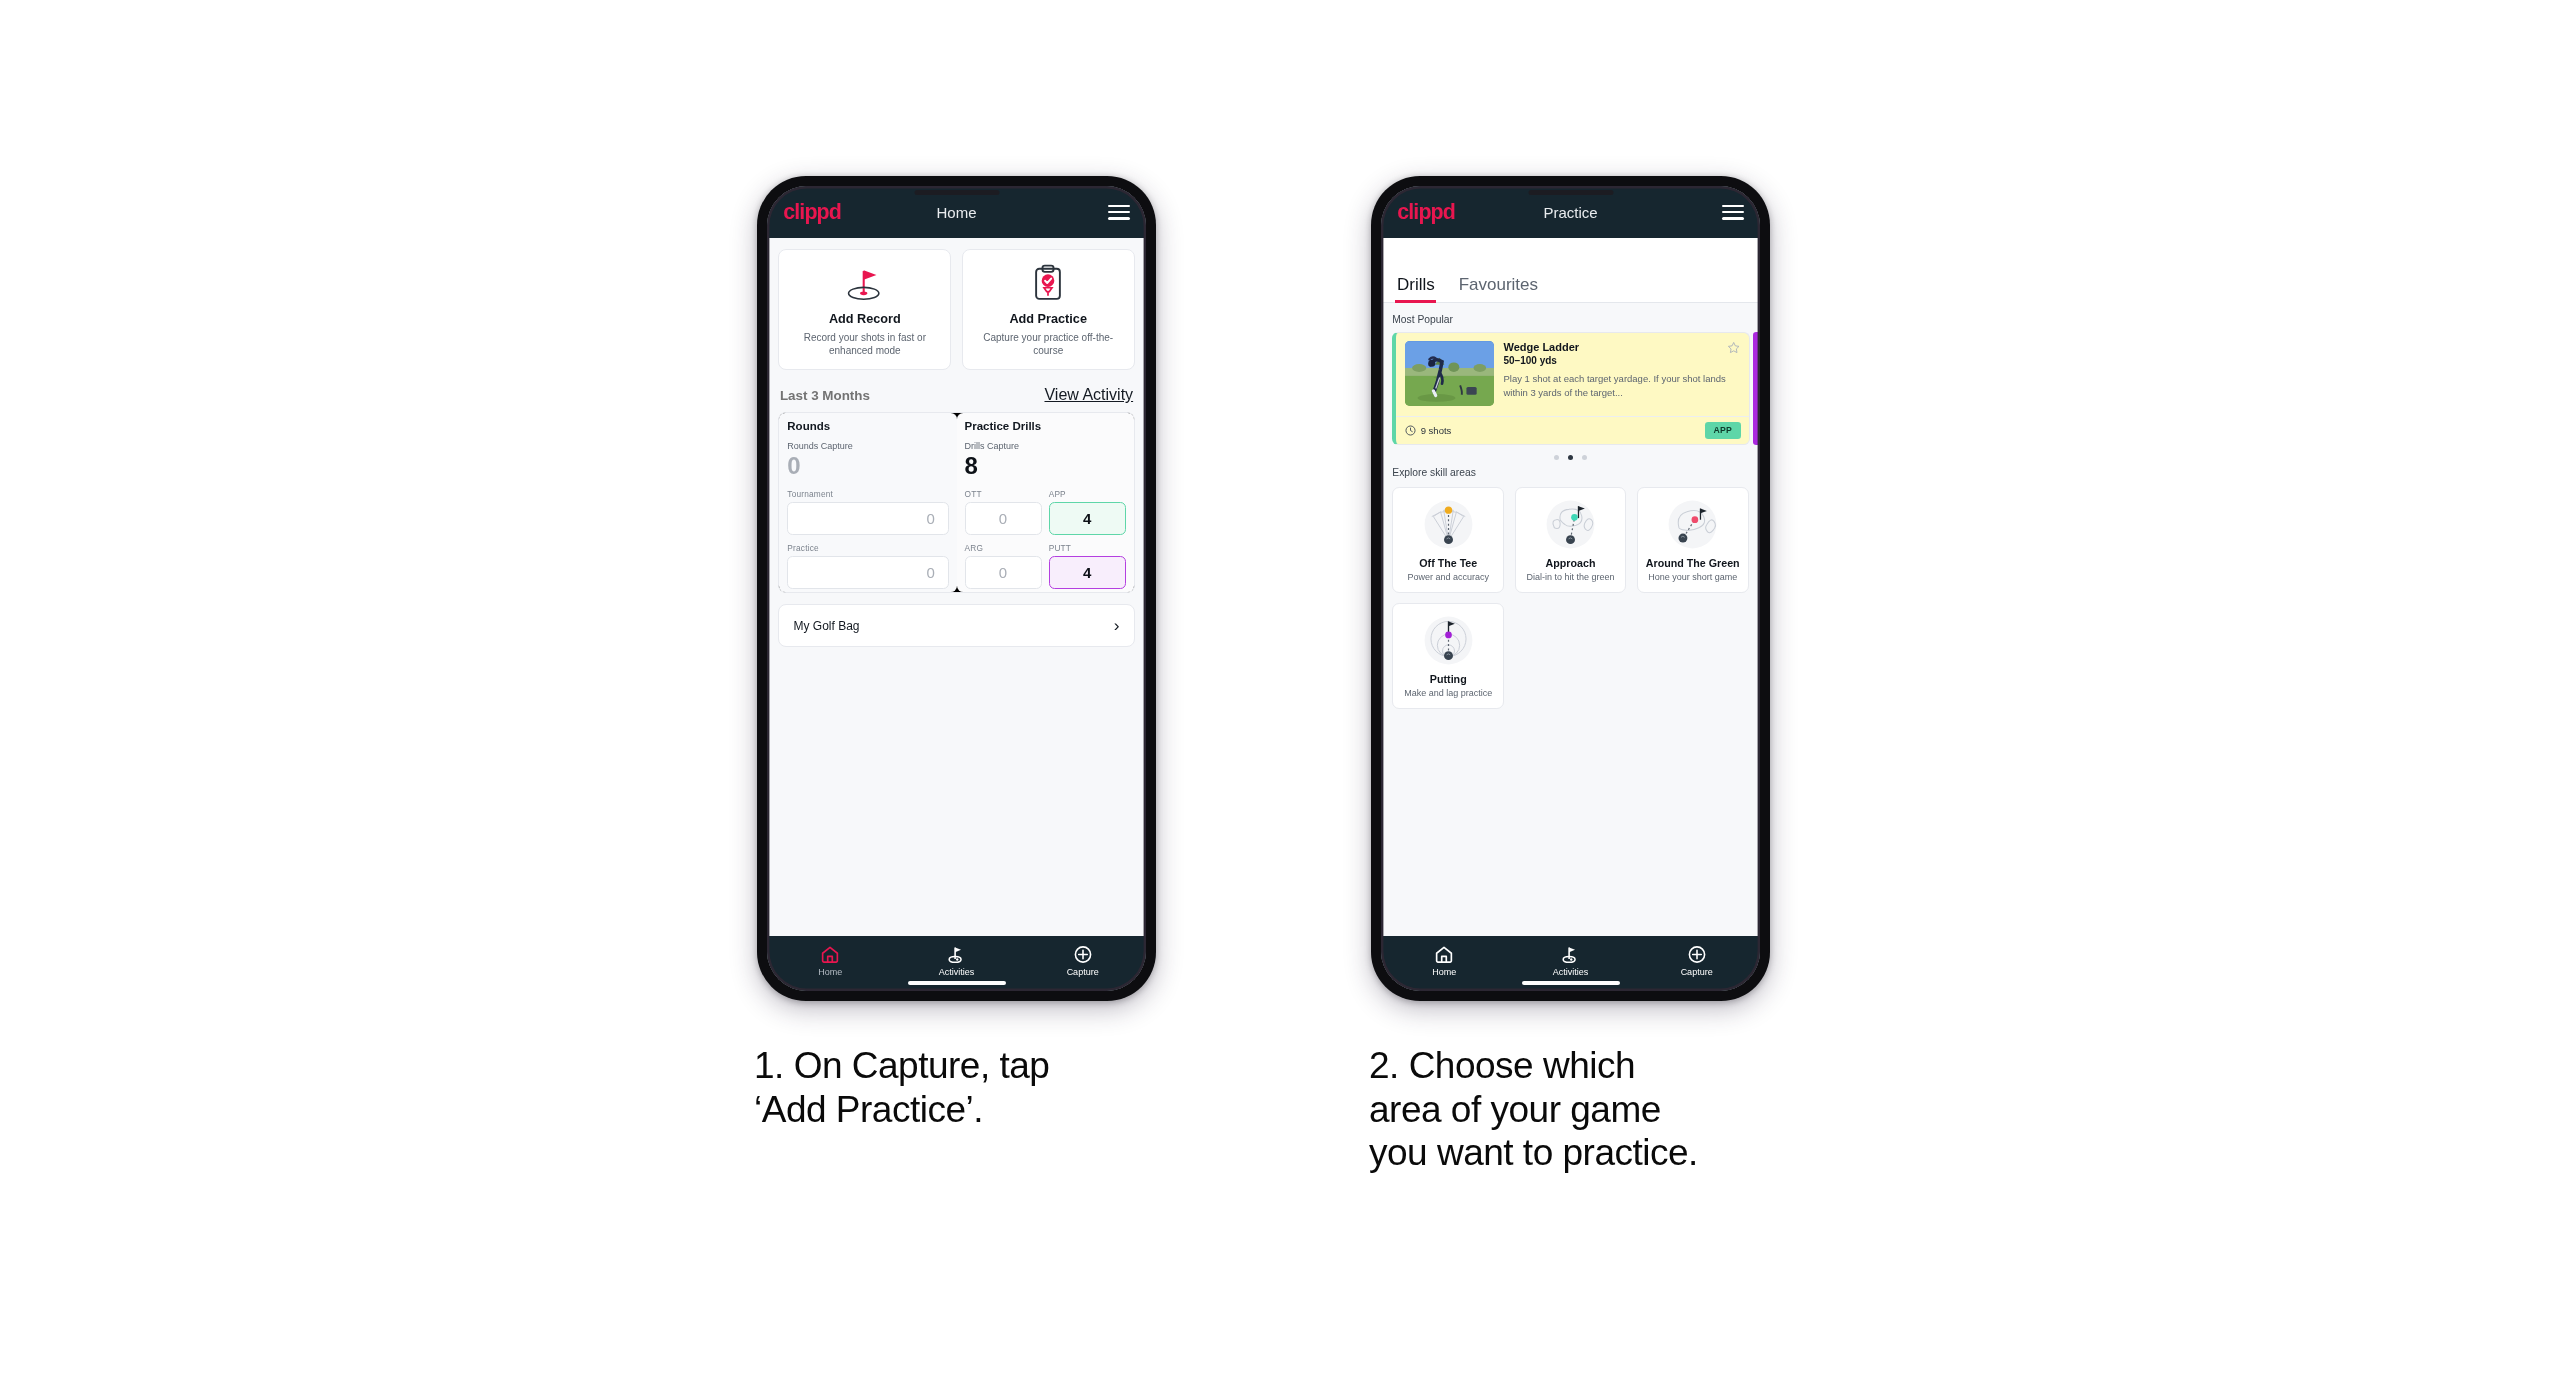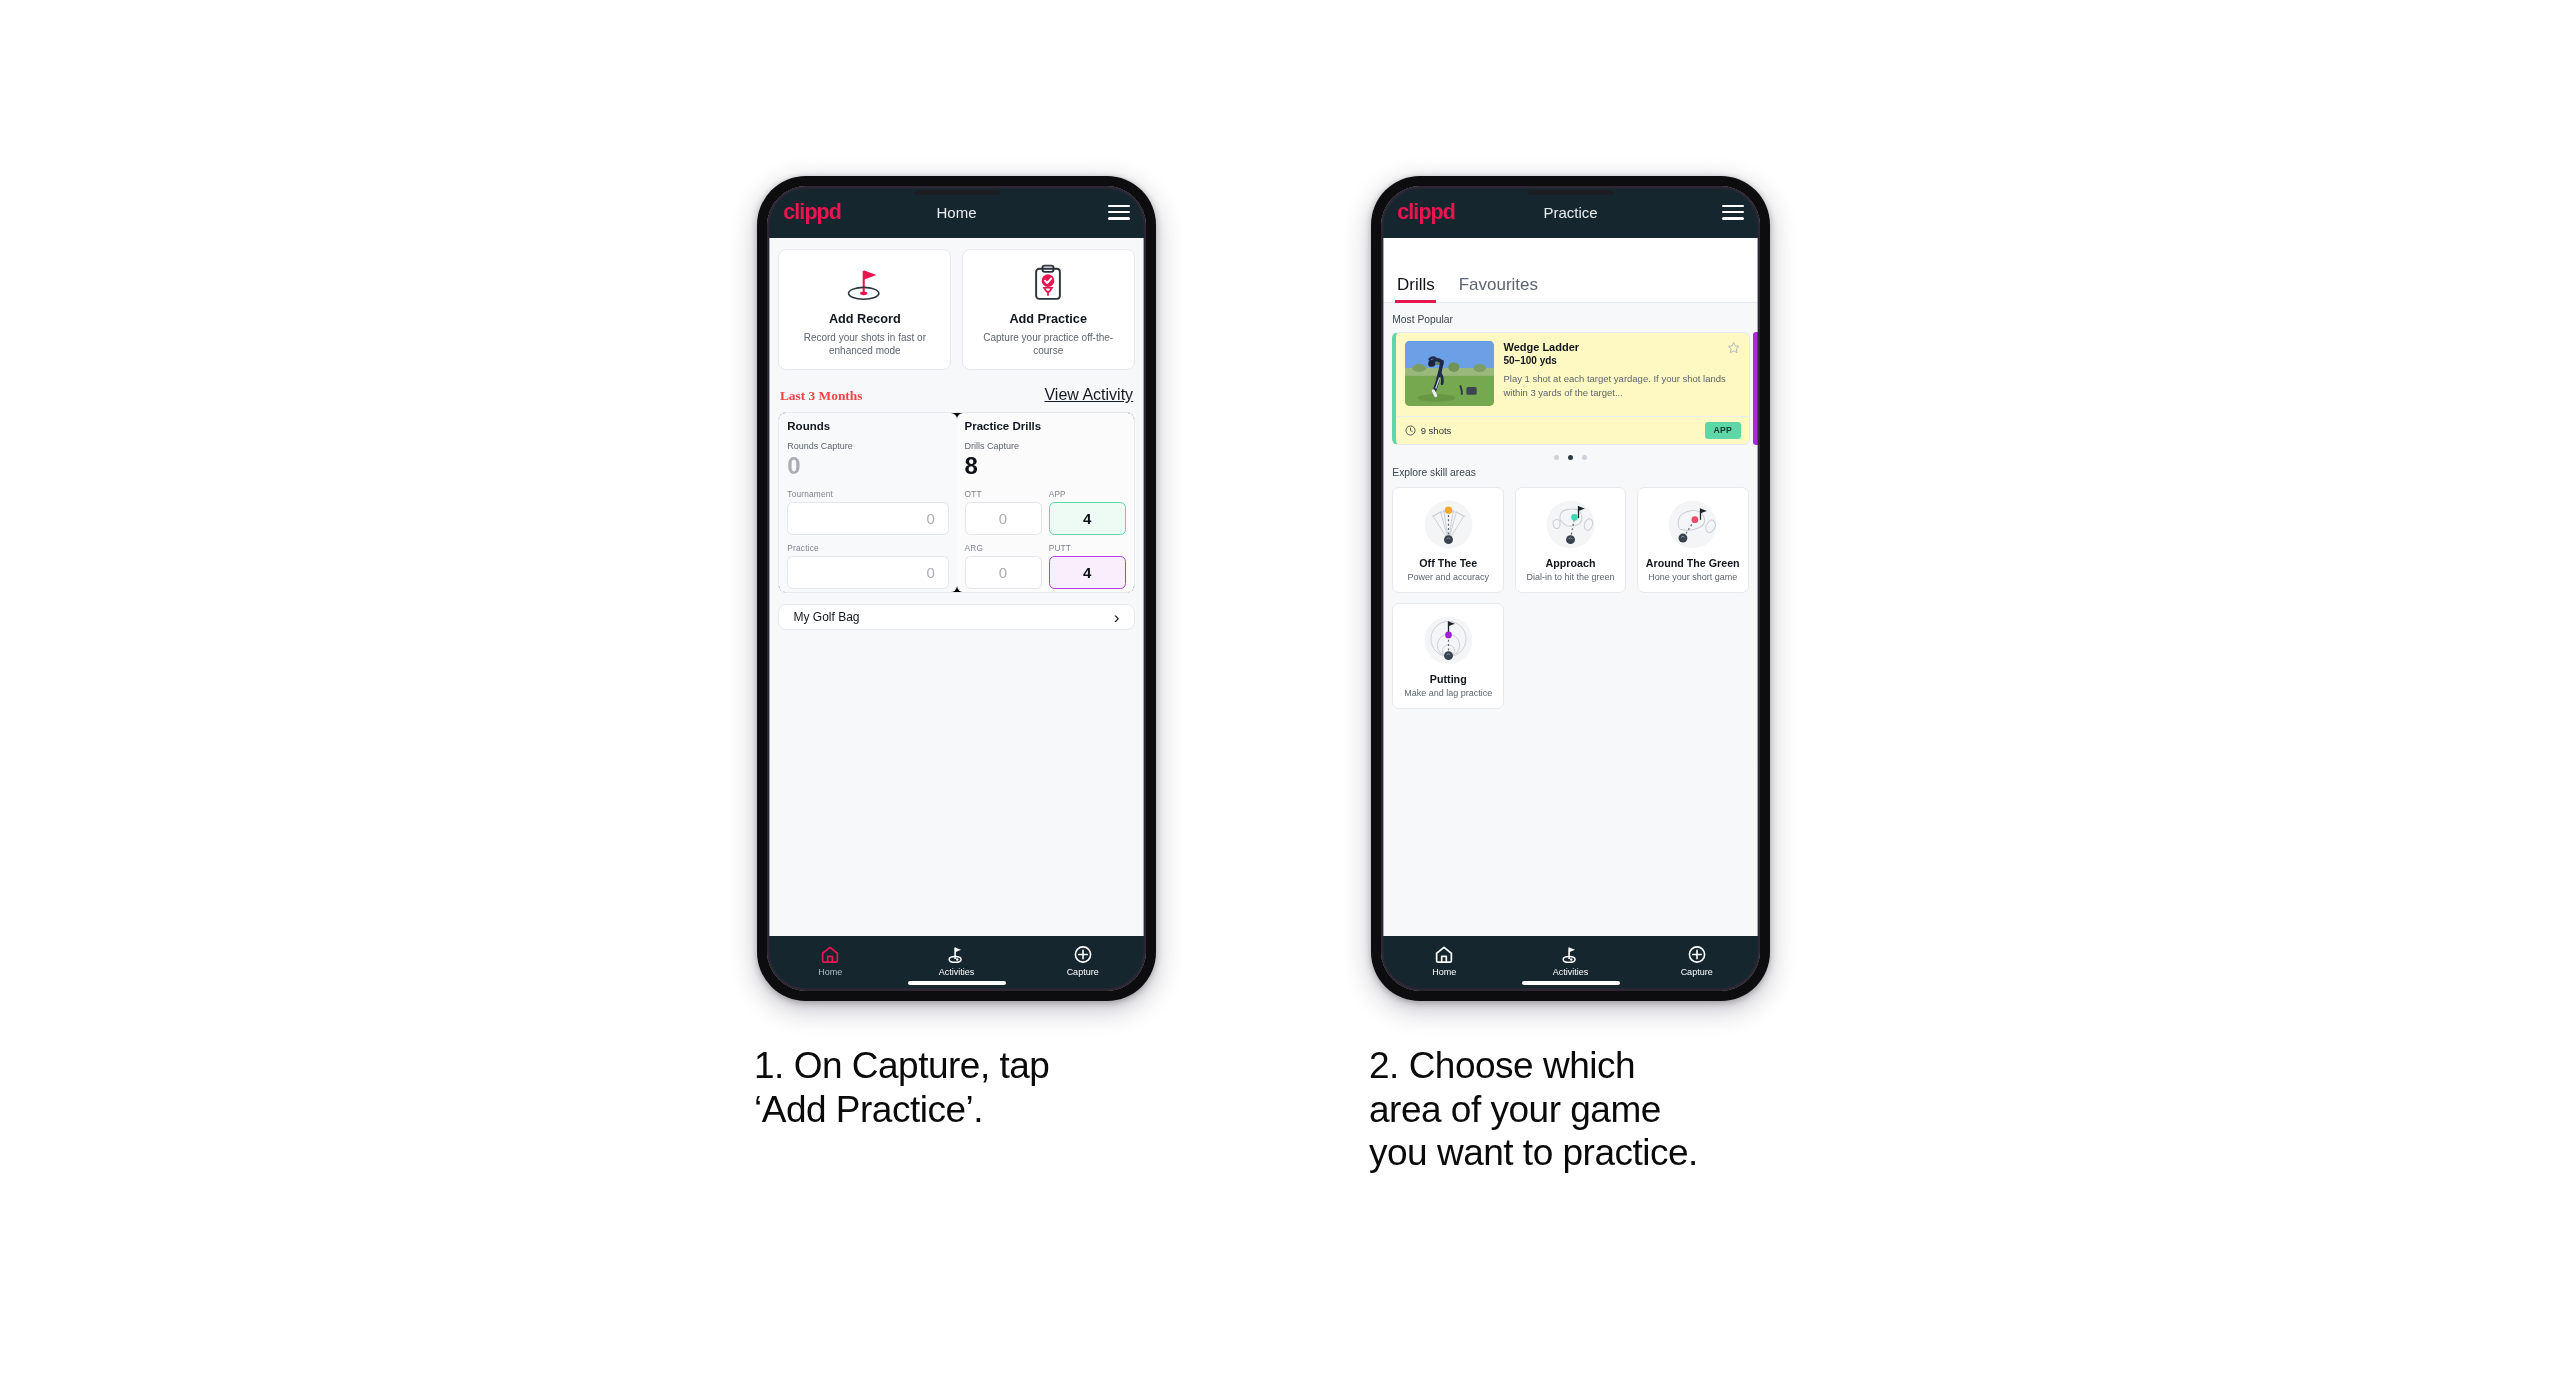--- a/index.html
+++ b/index.html
@@ -64,21 +64,21 @@
   .quick-row { display:flex; gap:10.3px; }
   .quick-card {
     flex:1; background:#fff; border:0.8px solid #e7e9ee; border-radius:8px;
     padding:12.7px 6.3px 11px; text-align:center;
   }
   .quick-ico { height:41px; display:flex; align-items:center; justify-content:center; margin-bottom:8px; }
   .quick-title { font-size:12.7px; font-weight:700; color:#10151c; margin-bottom:4.7px; }
   .quick-sub { font-size:10px; color:#5d6570; line-height:1.38; }
 
   .sec-head { display:flex; align-items:baseline; justify-content:space-between; margin:16px 1.6px 8px; }
-  .sec-title { font-size:13.4px; font-weight:700; color:#ef4444;font-family:Liberation Serif, serif; }
+  .sec-title { font-size:13.4px; font-weight:700; color:#737373; }
   .sec-link { font-size:16px; color:#141a22; text-decoration:underline; }
 
   .stats-card { background:#000000; border:0.8px solid #e7e9ee; border-radius:8px; padding:0; }
   .stats-grid { display:flex; }
   .stats-col { flex:1; padding:6.3px 8px 3.2px; }
   .stats-col.left { background:#f8f9fb; border-radius:6.3px; }
   .stats-col.right { background:#fbfbfc; border-radius:6.3px; }
   .col-title { font-size:11.5px; font-weight:700; color:#121820; margin-bottom:9.5px; }
   .cap-label { font-size:9px; color:#5d6570; margin-bottom:1.6px; }
   .cap-big { font-size:24px; font-weight:700; line-height:1.05; margin-bottom:11px; }
@@ -93,21 +93,21 @@
     height:33px; display:flex; align-items:center; justify-content:center;
     font-size:15px; color:#a9aeb6; font-weight:500;
   }
   .mini-box.full { justify-content:flex-end; padding-right:12.7px; }
   .mini-box.hi-green { border-color:#5ed6a8; background:#eefaf4; color:#0d1117; font-weight:700; }
   .mini-box.hi-purple { border-color:#b43fe0; background:#f8eefc; color:#0d1117; font-weight:700; }
   .mini-gap { height:8px; }
 
   .bag-row {
     margin-top:11px; background:#fff; border:0.8px solid #e7e9ee; border-radius:8px;
-    height:26px; display:flex; align-items:center; padding:0 14.2px;
+    height:43px; display:flex; align-items:center; padding:0 14.2px;
   }
   .bag-txt { font-size:12px; color:#121820; }
   .chev { margin-left:auto; font-size:17.4px; color:#121820; line-height:1; }
 
   
   .tabbar {
     background:#16262f; flex:0 0 auto; padding:8px 0 3.2px; position:relative;
   }
   .tabs { display:flex; }
   .tab { flex:1; text-align:center; }

